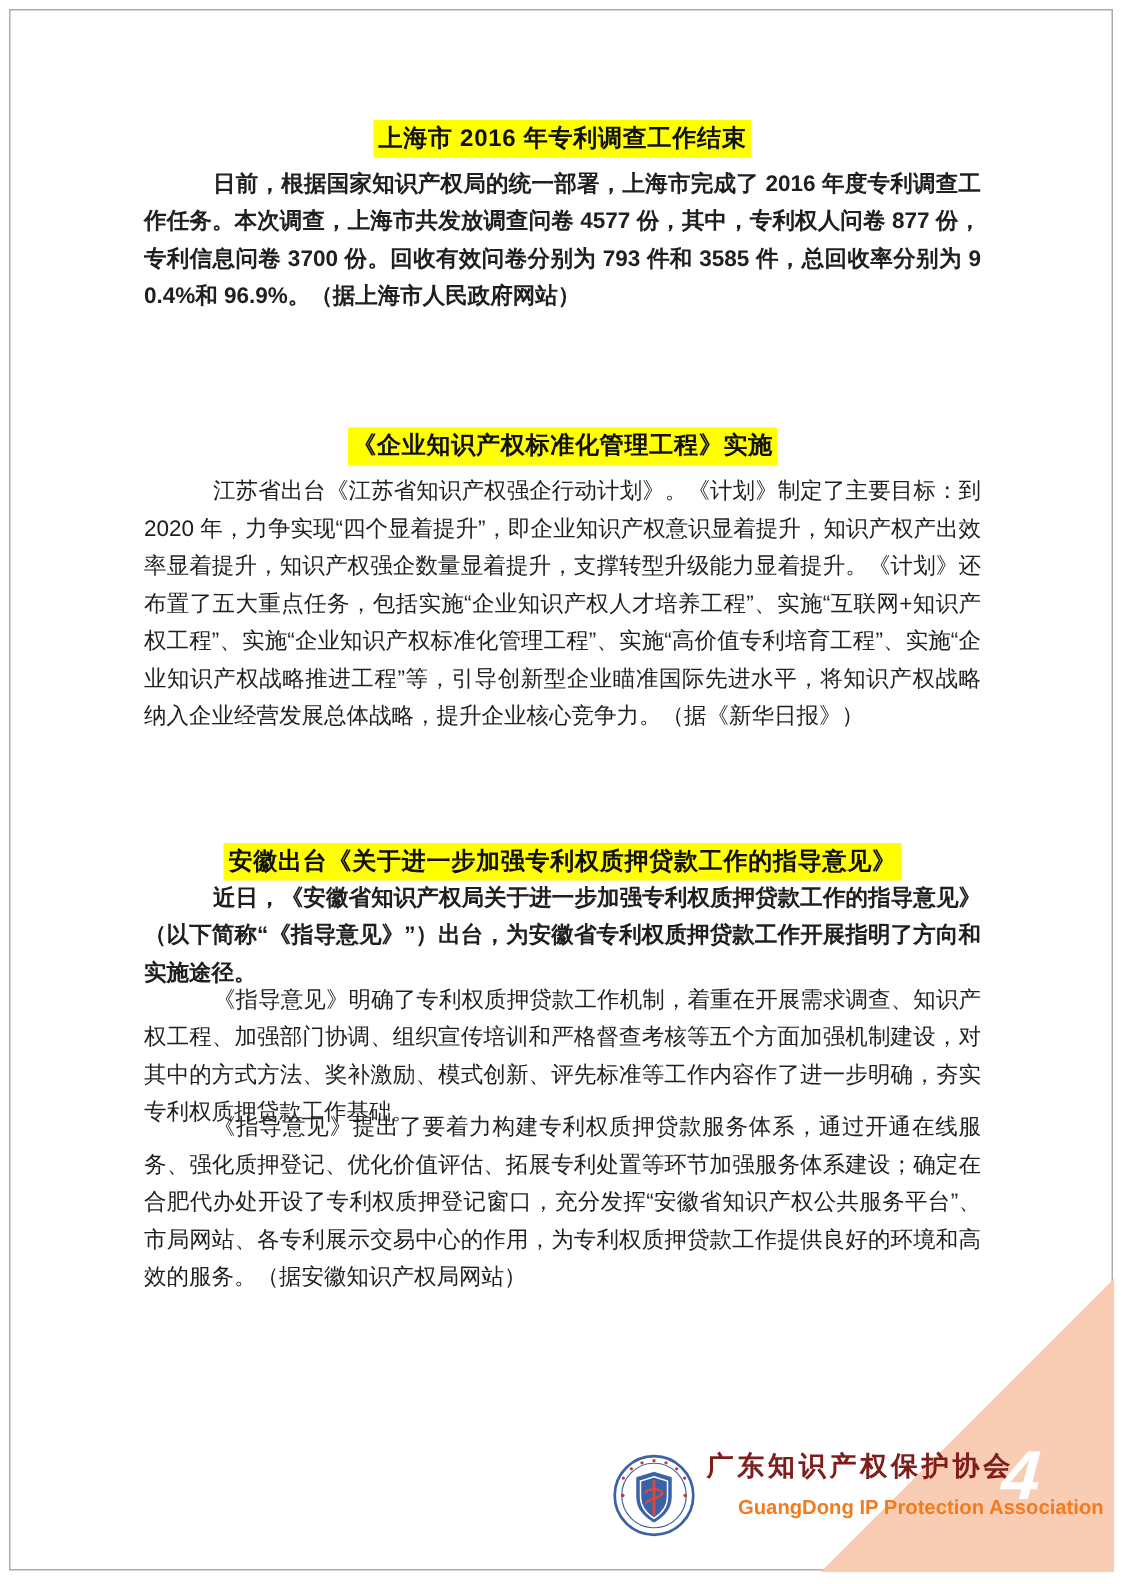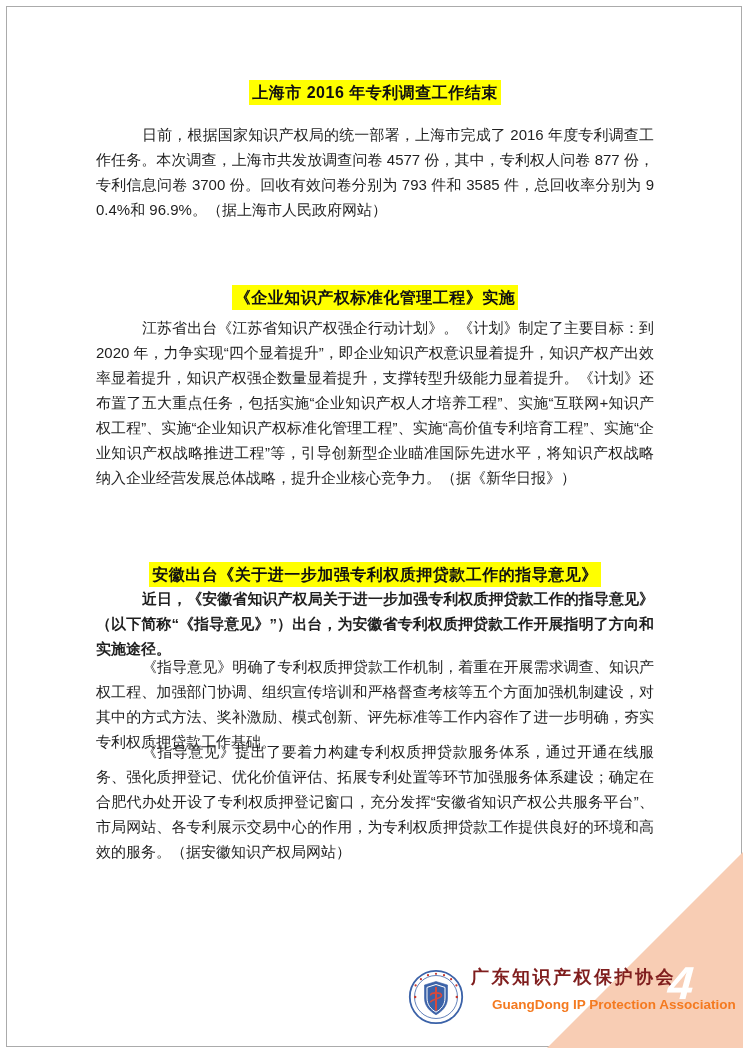--- a/index.html
+++ b/index.html
@@ -50,21 +50,21 @@
   }
 </style>
 </head>
 <body>
 
 <div class="page-frame"></div>
 
 <div class="title-row" style="top:80px;">
   <span class="hl">上海市 2016 年专利调查工作结束</span>
 </div>
-<div class="para" style="top:122px;">日前，根据国家知识产权局的统一部署，上海市完成了 2016 年度专利调查工作任务。本次调查，上海市共发放调查问卷 4577 份，其中，专利权人问卷 877 份，专利信息问卷 3700 份。回收有效问卷分别为 793 件和 3585 件，总回收率分别为 90.4%和 96.9%。（据上海市人民政府网站）</div>
+<div class="para" style="top:110px;font-weight:bold;">日前，根据国家知识产权局的统一部署，上海市完成了 2016 年度专利调查工作任务。本次调查，上海市共发放调查问卷 4577 份，其中，专利权人问卷 877 份，专利信息问卷 3700 份。回收有效问卷分别为 793 件和 3585 件，总回收率分别为 90.4%和 96.9%。（据上海市人民政府网站）</div>
 
 <div class="title-row" style="top:285px;">
   <span class="hl">《企业知识产权标准化管理工程》实施</span>
 </div>
 <div class="para" style="top:315px;">江苏省出台《江苏省知识产权强企行动计划》。《计划》制定了主要目标：到 2020 年，力争实现“四个显着提升”，即企业知识产权意识显着提升，知识产权产出效率显着提升，知识产权强企数量显着提升，支撑转型升级能力显着提升。《计划》还布置了五大重点任务，包括实施“企业知识产权人才培养工程”、实施“互联网+知识产权工程”、实施“企业知识产权标准化管理工程”、实施“高价值专利培育工程”、实施“企业知识产权战略推进工程”等，引导创新型企业瞄准国际先进水平，将知识产权战略纳入企业经营发展总体战略，提升企业核心竞争力。（据《新华日报》）</div>
 
 <div class="title-row" style="top:562px;">
   <span class="hl">安徽出台《关于进一步加强专利权质押贷款工作的指导意见》</span>
 </div>
 <div class="para" style="top:586px;font-weight:bold;">近日，《安徽省知识产权局关于进一步加强专利权质押贷款工作的指导意见》（以下简称“《指导意见》”）出台，为安徽省专利权质押贷款工作开展指明了方向和实施途径。</div>

